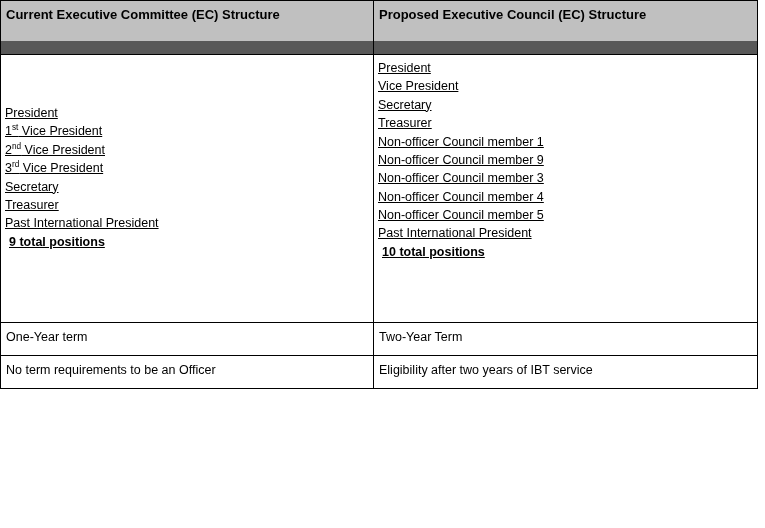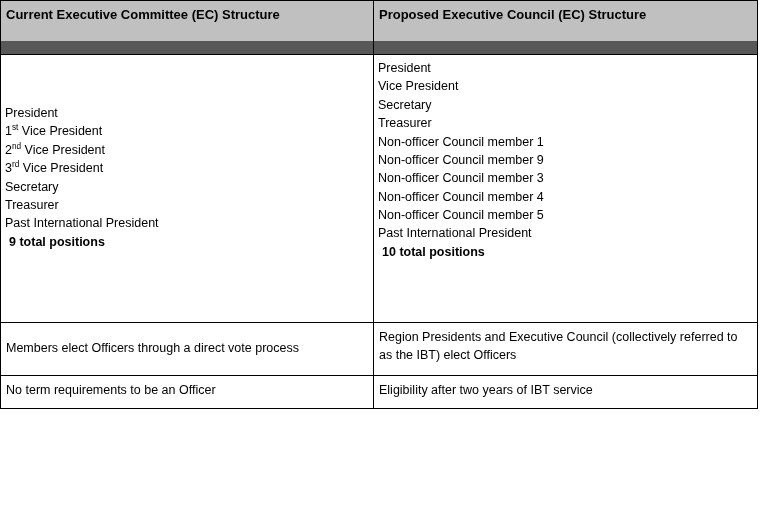--- a/index.html
+++ b/index.html
@@ -53,20 +53,21 @@
     border-top: none;
     border-bottom: 1px solid #000000;
   }
 
   
   tr.positions-row td {
     height: 218px;
     padding-top: 0;
     padding-bottom: 0;
     vertical-align: top;
+    text-decoration: underline;
   }
   tr.positions-row td.left-positions  { padding-top: 49px; }
   tr.positions-row td.right-positions { padding-top: 4px; }
 
   .pos-list {
     margin: 0;
     padding: 0;
     list-style: none;
   }
   .pos-list li {
@@ -138,28 +139,28 @@
           <li>Non-officer Council member 9</li>
           <li>Non-officer Council member 3</li>
           <li>Non-officer Council member 4</li>
           <li>Non-officer Council member 5</li>
           <li>Past International President</li>
           <li class="total">10 total positions</li>
         </ul>
       </td>
     </tr>
 
+    <tr class="cmp-row">
+      <td>One-Year term</td>
+      <td>Two-Year Term</td>
+    </tr>
 
 
 
 
-    <tr class="cmp-row tall">
-      <td class="mid-cell">Members elect Officers through a direct vote process</td>
-      <td>Region Presidents and Executive Council (collectively referred to as the IBT) elect Officers</td>
-    </tr>
 
     <tr class="cmp-row">
       <td>No term requirements to be an Officer</td>
       <td>Eligibility after two years of IBT service</td>
     </tr>
 
   </tbody>
 </table>
 
 </body></html>

